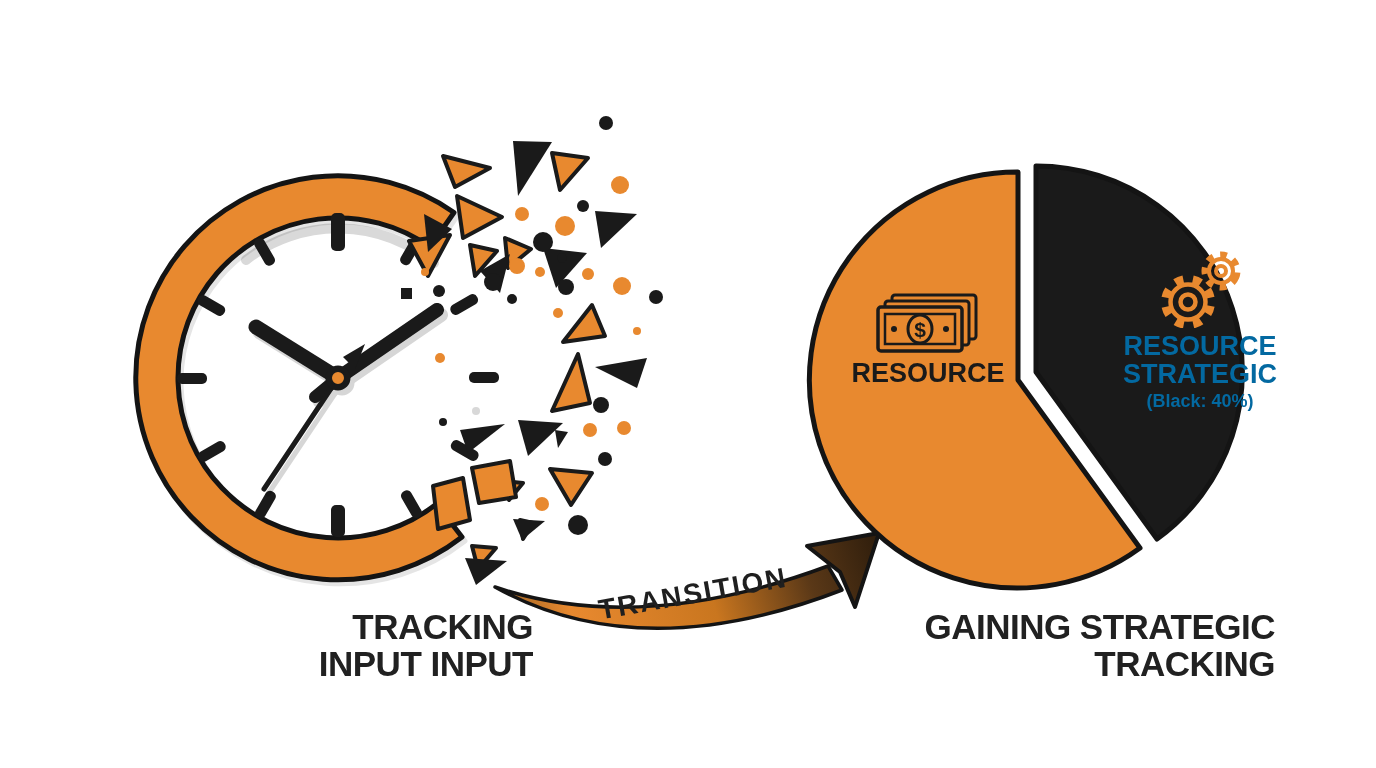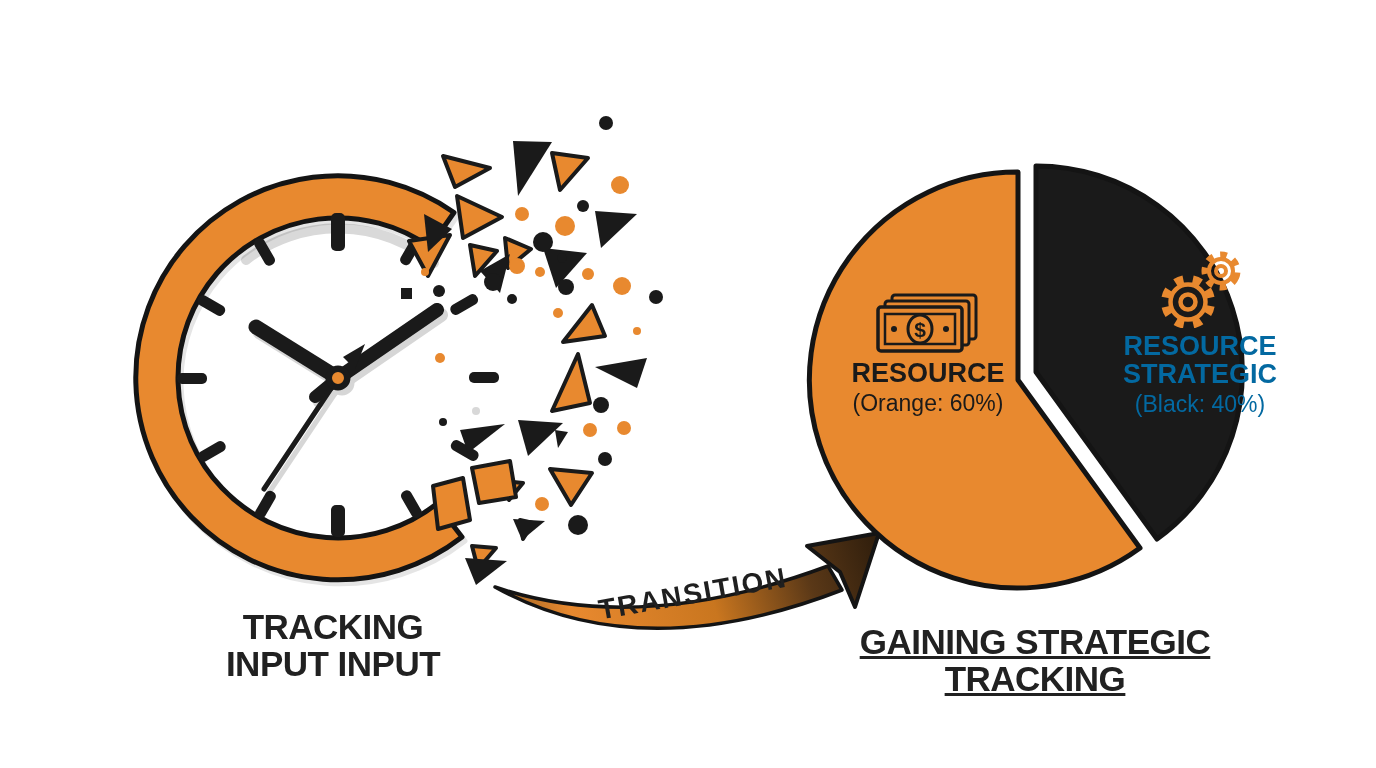--- a/index.html
+++ b/index.html
@@ -11,32 +11,32 @@
   .ot{fill:#E8892F;stroke:#1A1A1A;stroke-width:4;stroke-linejoin:round;}
   .bt{fill:#1A1A1A;stroke:none;}
   .od{fill:#E8892F;}
   .bd{fill:#1A1A1A;}
   .gd{fill:#D8D8D8;}
   .tick{fill:#1A1A1A;}
   .ringg{filter:drop-shadow(3px 4px 0 rgba(0,0,0,0.10));}
   .hands{filter:drop-shadow(4px 5px 0 rgba(0,0,0,0.16));}
 
   
-  .stage-title{position:absolute;text-align:center;color:#212121;font-weight:800;
+  .stage-title{position:absolute;text-align:right;color:#212121;font-weight:800;
                font-size:35px;line-height:1.0;letter-spacing:-0.5px;}
   .stage-title .ln{padding:1px 0;}
   .left-title{left:133px;top:608px;width:400px;}
-  .right-title{left:795px;top:623px;width:480px;text-decoration:underline;}
+  .right-title{left:795px;top:608px;width:480px;}
   .transition-label{position:absolute;left:583px;top:578px;width:220px;text-align:center;
                     color:#1F1F1F;font-size:28px;font-weight:600;letter-spacing:2px;
                     transform:rotate(-10deg);}
   .pie-label{position:absolute;text-align:center;}
   .pie-label .icon{display:block;margin:0 auto 4px auto;}
   .pie-label .t1,.pie-label .t2{font-size:27px;font-weight:800;line-height:1.04;}
-  .pie-label .sub{font-size:23px;font-weight:400;margin-top:3px;}
+  .pie-label .sub{font-size:18px;font-weight:700;margin-top:3px;}
   .orange-label{left:812px;top:293px;width:232px;color:#1A1A1A;}
   .black-label{left:1092px;top:250px;width:216px;color:#0369a1;}
 </style>
 </head>
 <body>
 
 <div class="canvas">
 
   <svg class="scene" viewBox="0 0 1376 768">
     <defs>
@@ -151,21 +151,20 @@
       <rect x="16" y="2" width="84" height="44" rx="3" fill="#E8892F" stroke="#1A1A1A" stroke-width="3"></rect>
       <rect x="9" y="8" width="84" height="44" rx="3" fill="#E8892F" stroke="#1A1A1A" stroke-width="3"></rect>
       <rect x="2" y="14" width="84" height="44" rx="3" fill="#E8892F" stroke="#1A1A1A" stroke-width="3.5"></rect>
       <rect x="9" y="21" width="70" height="30" fill="none" stroke="#1A1A1A" stroke-width="2.5"></rect>
       <ellipse cx="44" cy="36" rx="12" ry="14" fill="none" stroke="#1A1A1A" stroke-width="3"></ellipse>
       <circle cx="18" cy="36" r="3" fill="#1A1A1A"></circle>
       <circle cx="70" cy="36" r="3" fill="#1A1A1A"></circle>
       <text x="44" y="44" text-anchor="middle" font-size="21" font-weight="bold" fill="#1A1A1A">$</text>
     </svg>
     <div class="t1">RESOURCE</div>
-    <div class="sub">(Orange: 60%)</div>
   </div>
 
   <div class="pie-label black-label">
     <svg class="icon" width="84" height="78" viewBox="0 0 84 78">
       <g stroke="#E8892F" fill="none">
         <circle cx="30" cy="52" r="23" stroke-width="8" stroke-dasharray="8.5 9.6" transform="rotate(10 30 52)"></circle>
         <circle cx="30" cy="52" r="17.5" stroke-width="4.5"></circle>
         <circle cx="30" cy="52" r="7.5" stroke-width="4.5"></circle>
         <circle cx="63" cy="21" r="16" stroke-width="7" stroke-dasharray="6.5 7.1" transform="rotate(22 63 21)"></circle>
         <circle cx="63" cy="21" r="12" stroke-width="4"></circle>

